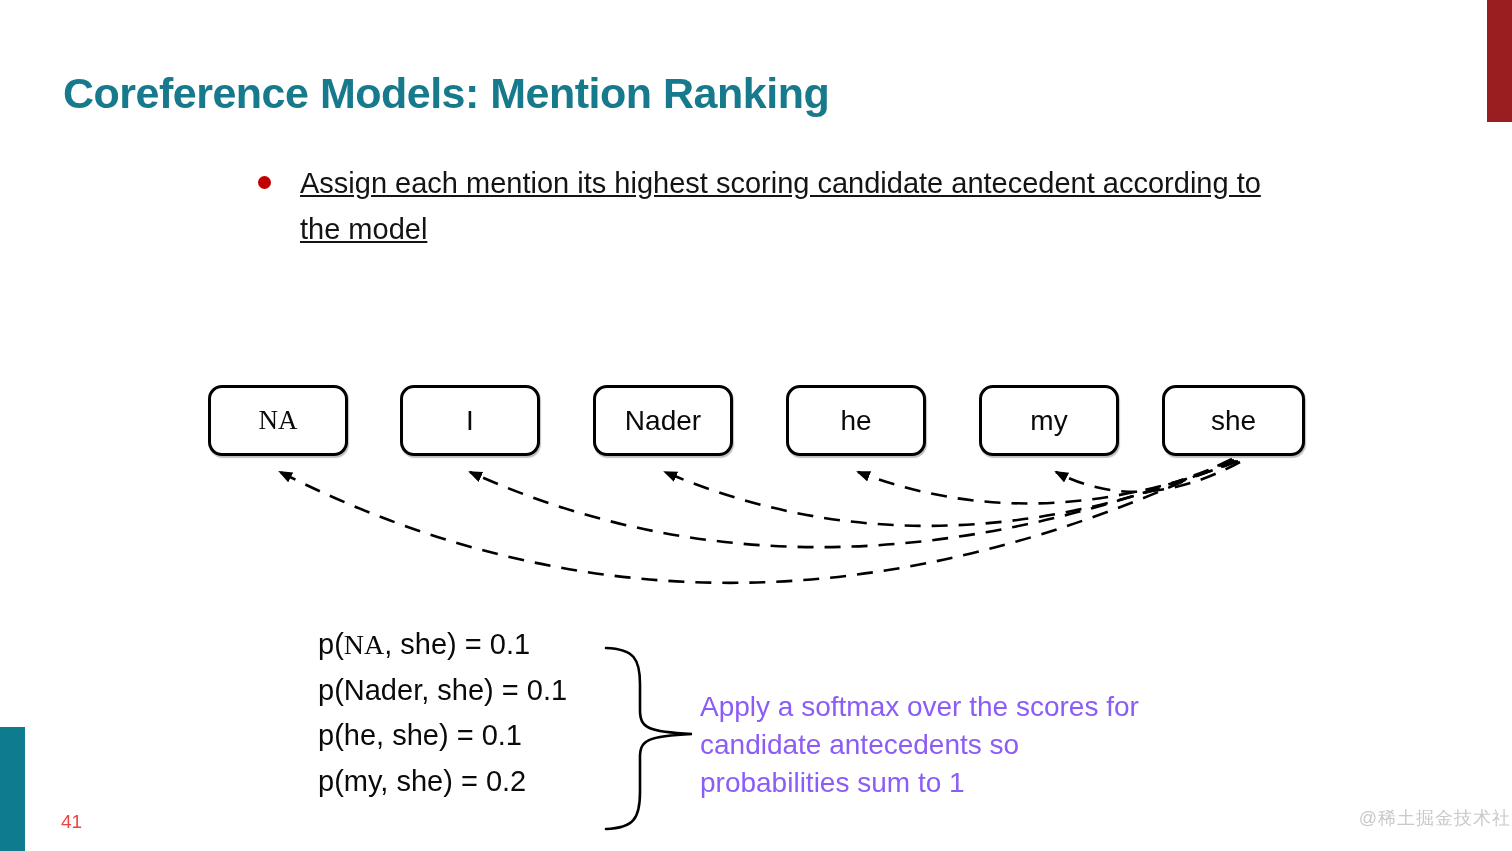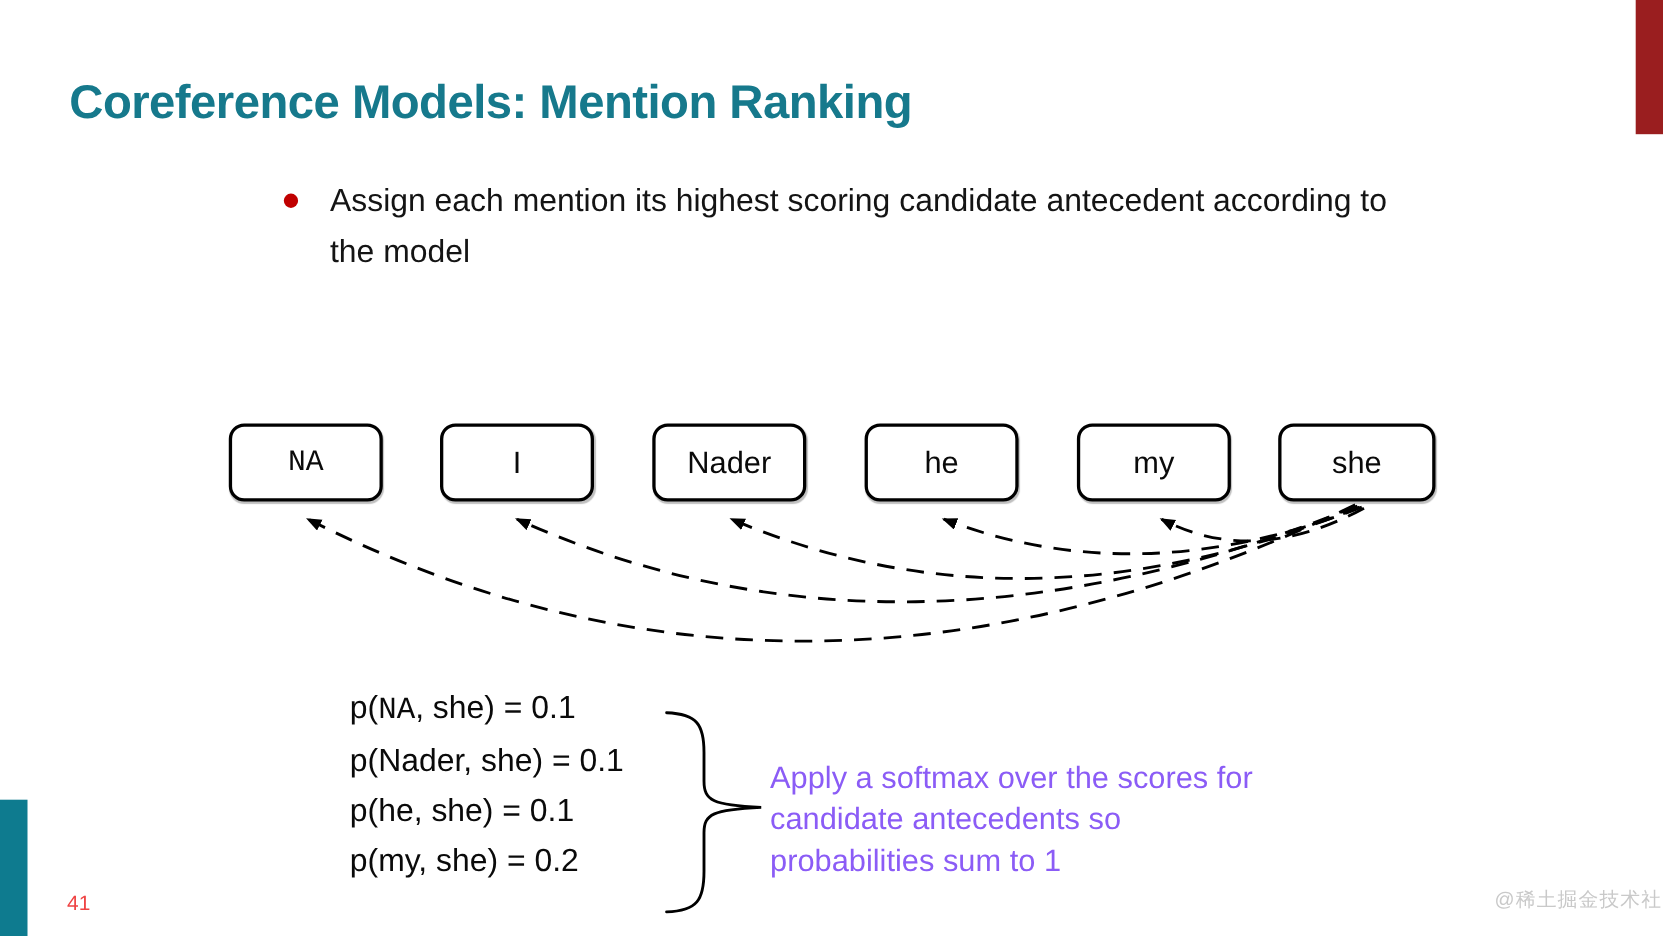--- a/index.html
+++ b/index.html
@@ -30,39 +30,40 @@
   }
   
   .bullets{position:absolute;left:256px;top:160px;width:1010px;}
   .bullet{
     position:relative;
     padding-left:44px;
     width:965px;
     font-size:29px;line-height:46px;
     margin-bottom:10px;
     color:#141414;
+    text-decoration:underline;
   }
   .bullet .dot{
     position:absolute;left:2px;top:16px;
     width:13px;height:13px;border-radius:50%;
     background:var(--bullet-dot,#C00000);
   }
   
   .mention{
     position:absolute;top:385px;height:71px;width:140px;
     border:3px solid #000;border-radius:14px;
     background:#fff;
     box-shadow:1px 2px 1px rgba(0,0,0,0.25);
     display:flex;align-items:center;justify-content:center;
     font-size:28px;color:#0a0a0a;
     box-sizing:border-box;
   }
   .m0{left:208px;} .m1{left:400px;} .m2{left:593px;}
   .m3{left:786px;} .m4{left:979px;} .m5{left:1162px;width:143px;}
-  .mono{font-family:Liberation Mono, monospace;font-size:27px;}
+  .mono{font-family:Liberation Serif, serif;font-size:27px;}
   
   .overlay{position:absolute;left:0;top:0;width:1512px;height:851px;pointer-events:none;}
   .arrow{fill:none;stroke:#000;stroke-width:2.6;stroke-dasharray:16 11;}
   .brace{fill:none;stroke:#000;stroke-width:2.6;stroke-linecap:round;}
   
   .question{
     position:absolute;left:652px;top:586px;
     font-size:29px;color:#0a0a0a;white-space:nowrap;
   }
   .question .em{font-style:italic;}

